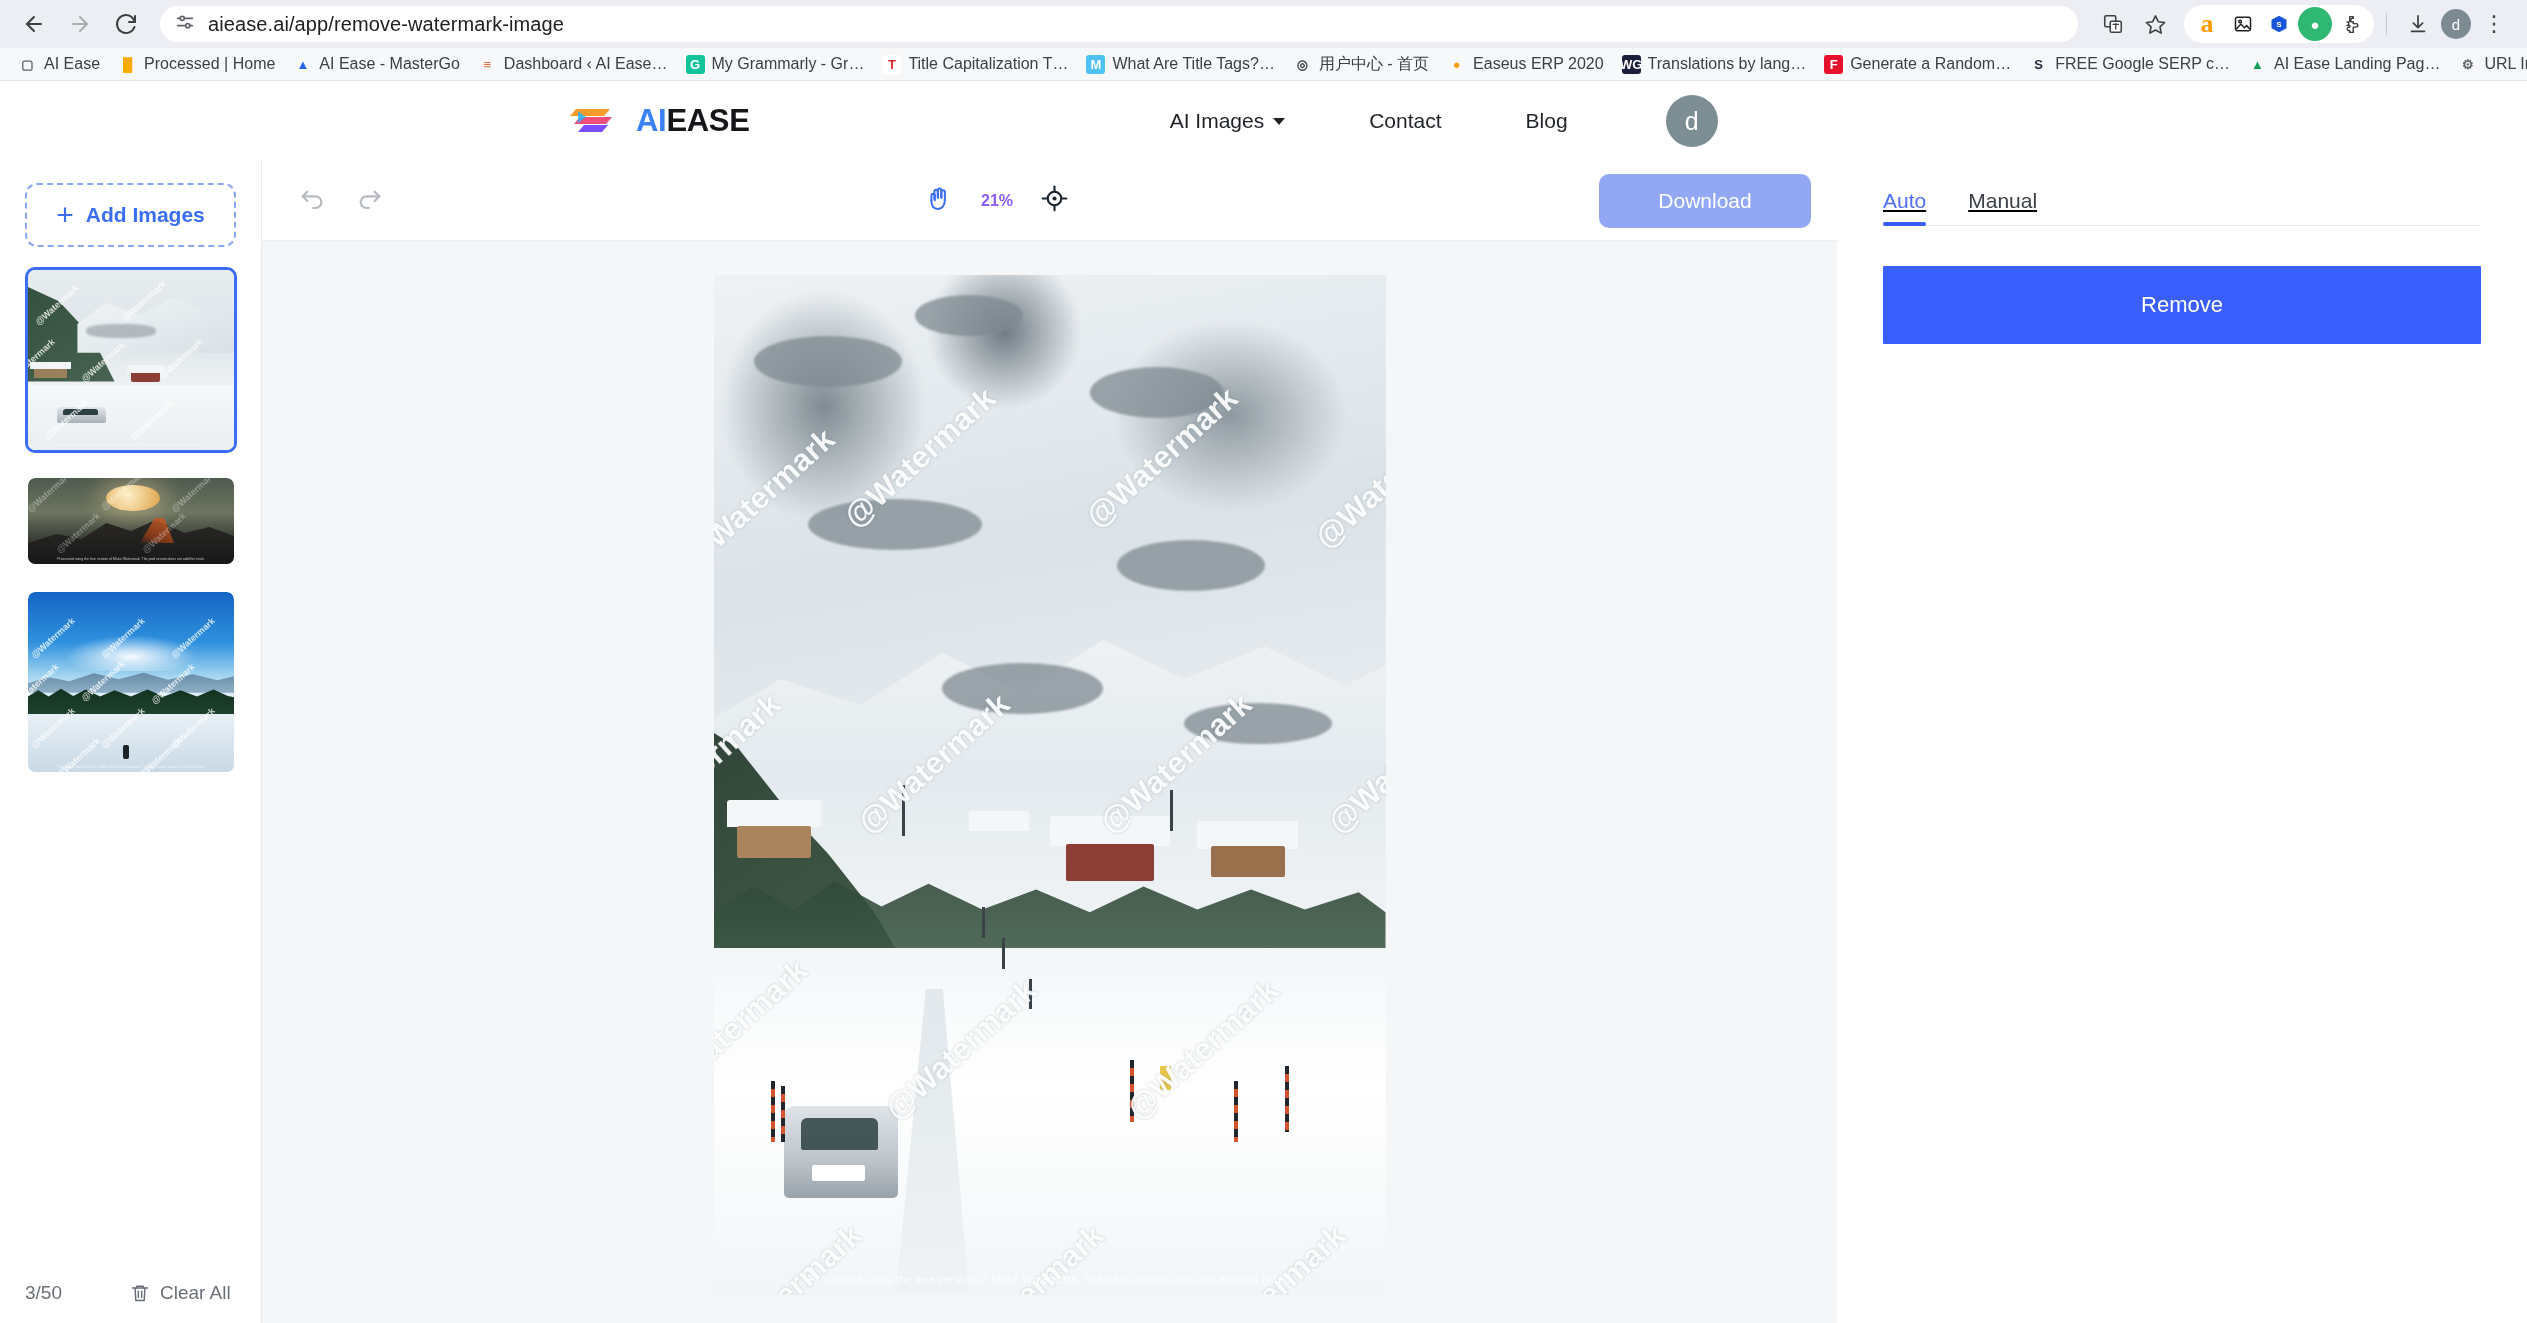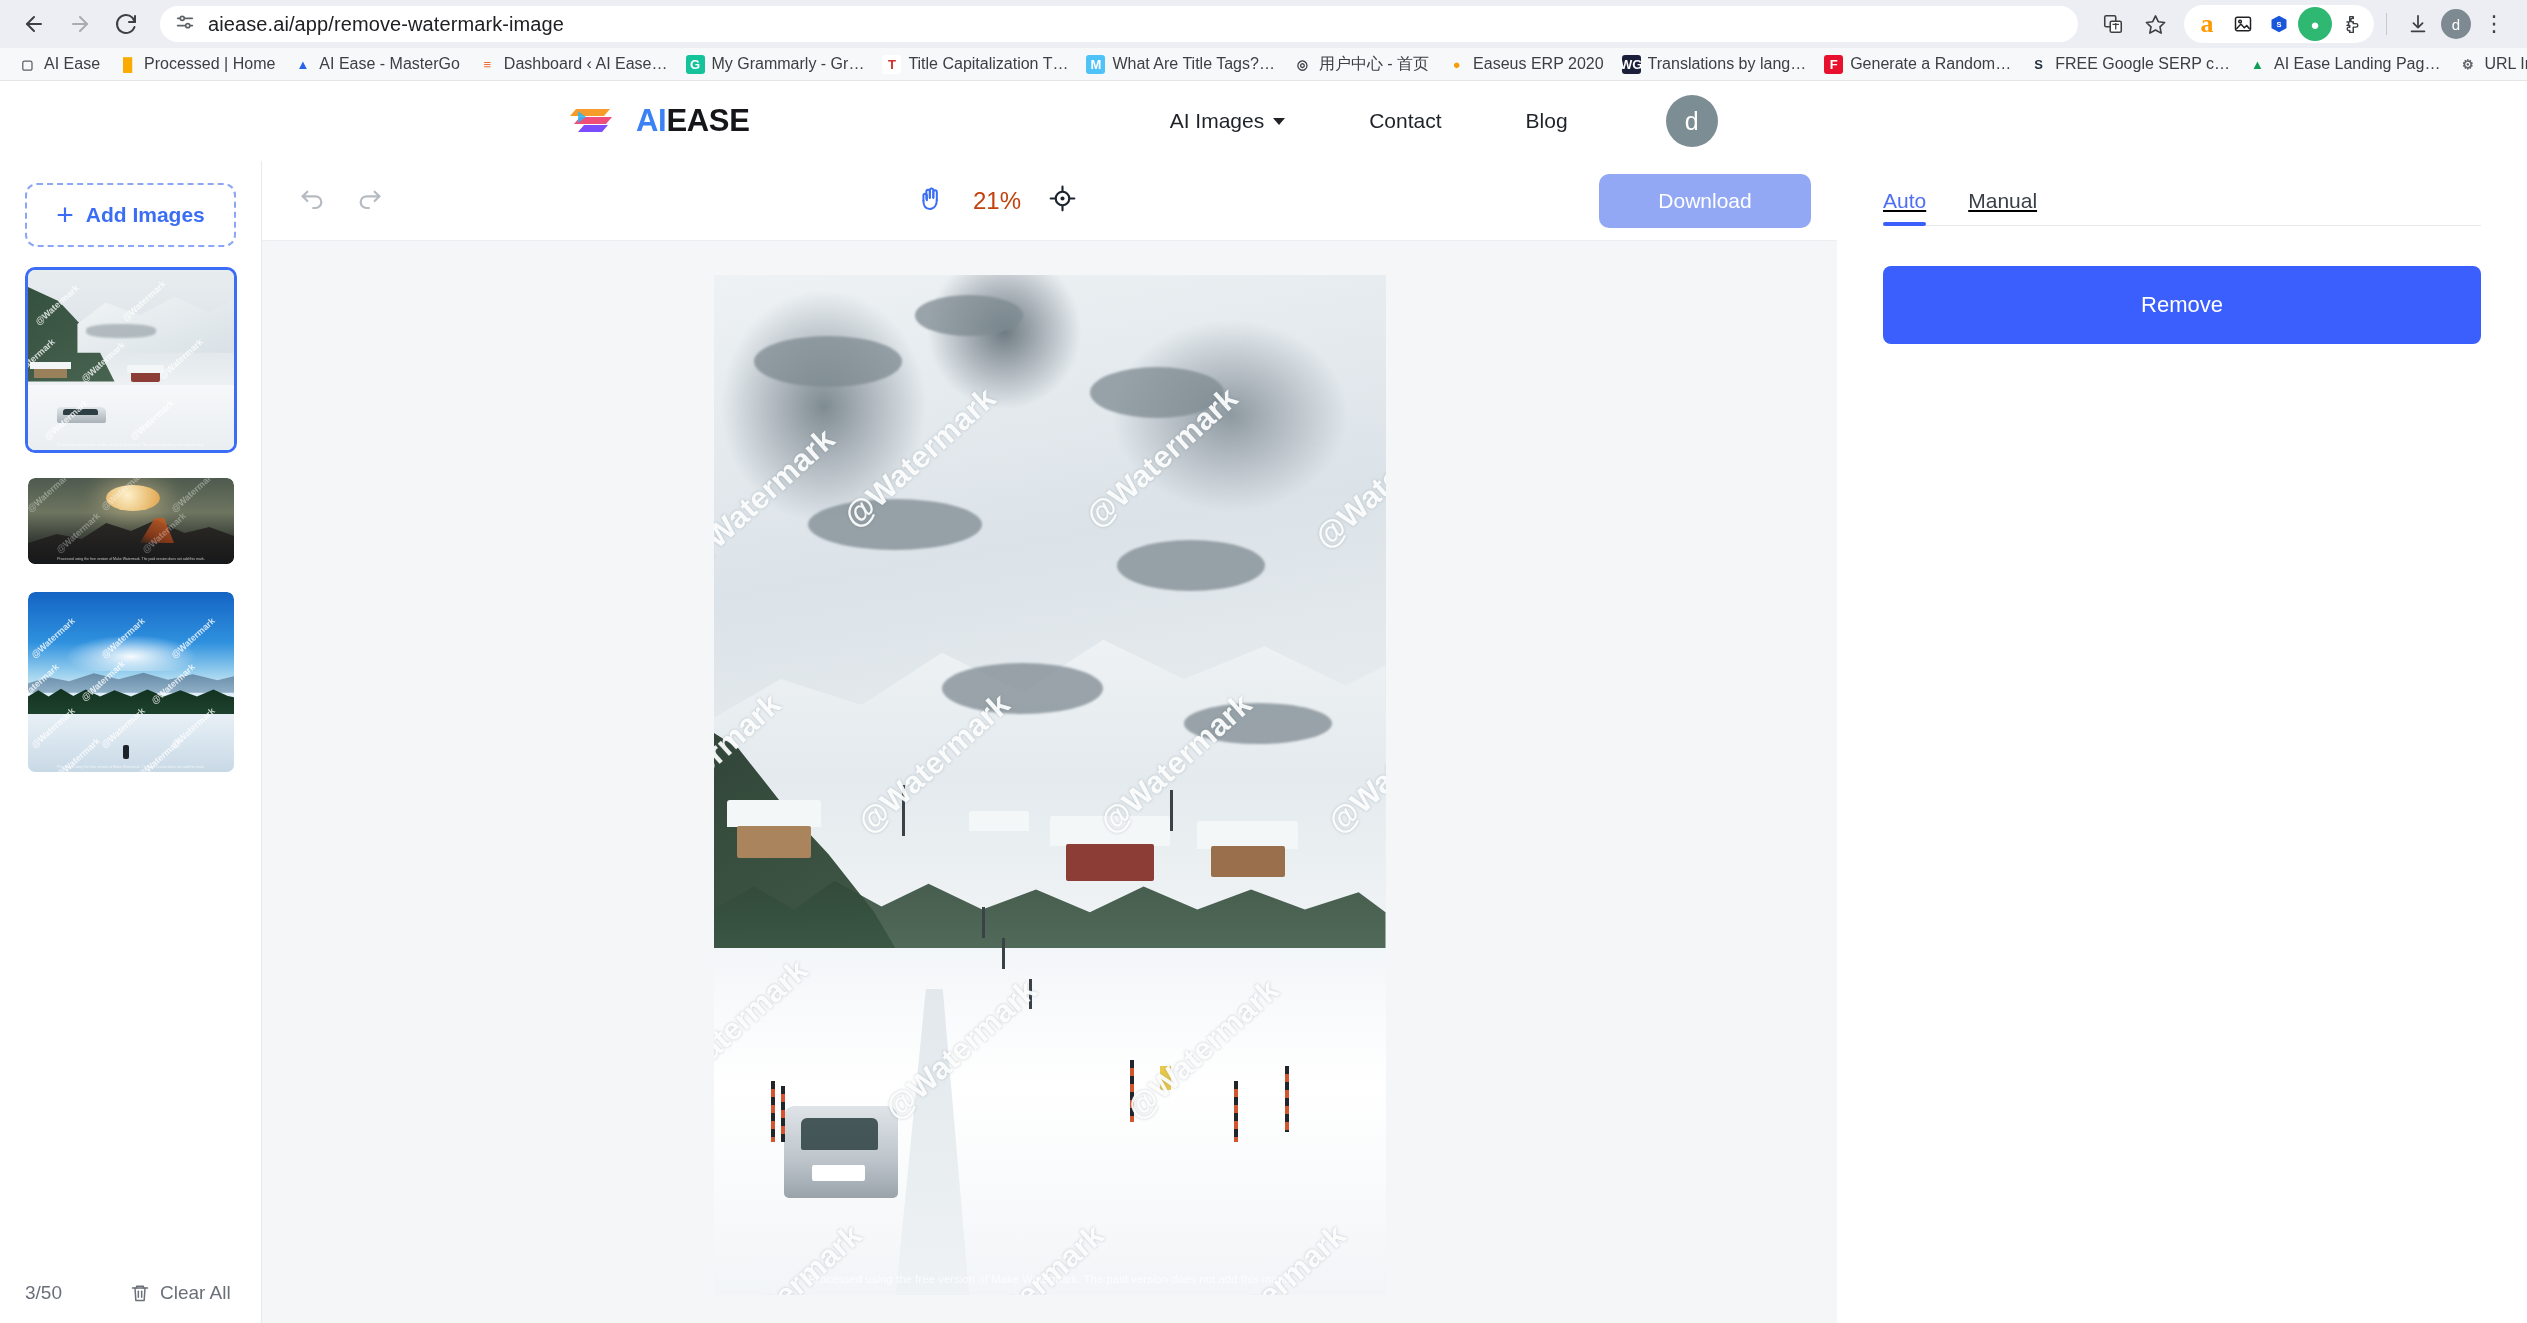--- a/index.html
+++ b/index.html
@@ -132,21 +132,21 @@
   .canvas-col { flex: 1 1 auto; display: flex; flex-direction: column; min-width: 0; }
   .toolbar {
     height: 80px; background: #fff; border-bottom: 1px solid #eceef1;
     display: flex; align-items: center; padding: 0 26px;
   }
   .tb-btn {
     width: 48px; height: 48px; display: flex; align-items: center; justify-content: center;
     color: #b6bac1;
   }
   .zoom-group { margin-left: auto; display: flex; align-items: center; gap: 28px; }
-  .zoom-pct { font-size: 24px; color: #c2410c; }
+  .zoom-pct { font-size: 16px; color: #8b5cf6; font-weight: bold; }
   .tb-right { margin-left: auto; }
   .dl-btn {
     width: 212px; height: 54px; border-radius: 10px; background: #92a8f4;
     color: #fff; font-size: 21px; display: flex; align-items: center; justify-content: center;
   }
 
   .canvas-area {
     flex: 1 1 auto; background: #f5f6f8; position: relative;
     display: flex; align-items: center; justify-content: center;
   }
@@ -244,21 +244,21 @@
     display: flex; flex-direction: column; padding: 0 46px;
   }
   .tabs { display: flex; gap: 42px; border-bottom: 1px solid #e9eaee; padding-top: 28px; text-decoration: underline; }
   .tab { font-size: 21px; color: #3a3f47; padding-bottom: 12px; position: relative; }
   .tab.active { color: #4f6ef3; }
   .tab.active::after {
     content: ''; position: absolute; left: 0; right: 0; bottom: -1px;
     height: 4px; background: #3b5ffc; border-radius: 2px;
   }
   .remove-btn {
-    margin-top: 40px; height: 78px; border-radius: 8px; background: #3b5ffc;
+    margin-top: 40px; height: 78px; border-radius: 1px; background: #3b5ffc;
     color: #fff; font-size: 22px; display: flex; align-items: center; justify-content: center;
   }
   .note-box {
     margin-top: auto; margin-bottom: 38px; background: #fbf5e6;
     border-radius: 8px; padding: 28px 32px;
   }
   .note-title { font-size: 22px; font-weight: 700; color: #1b2430; margin-bottom: 22px; }
   .note-body { font-size: 19px; line-height: 1.55; color: #2b3340; }
 </style>
 </head>

